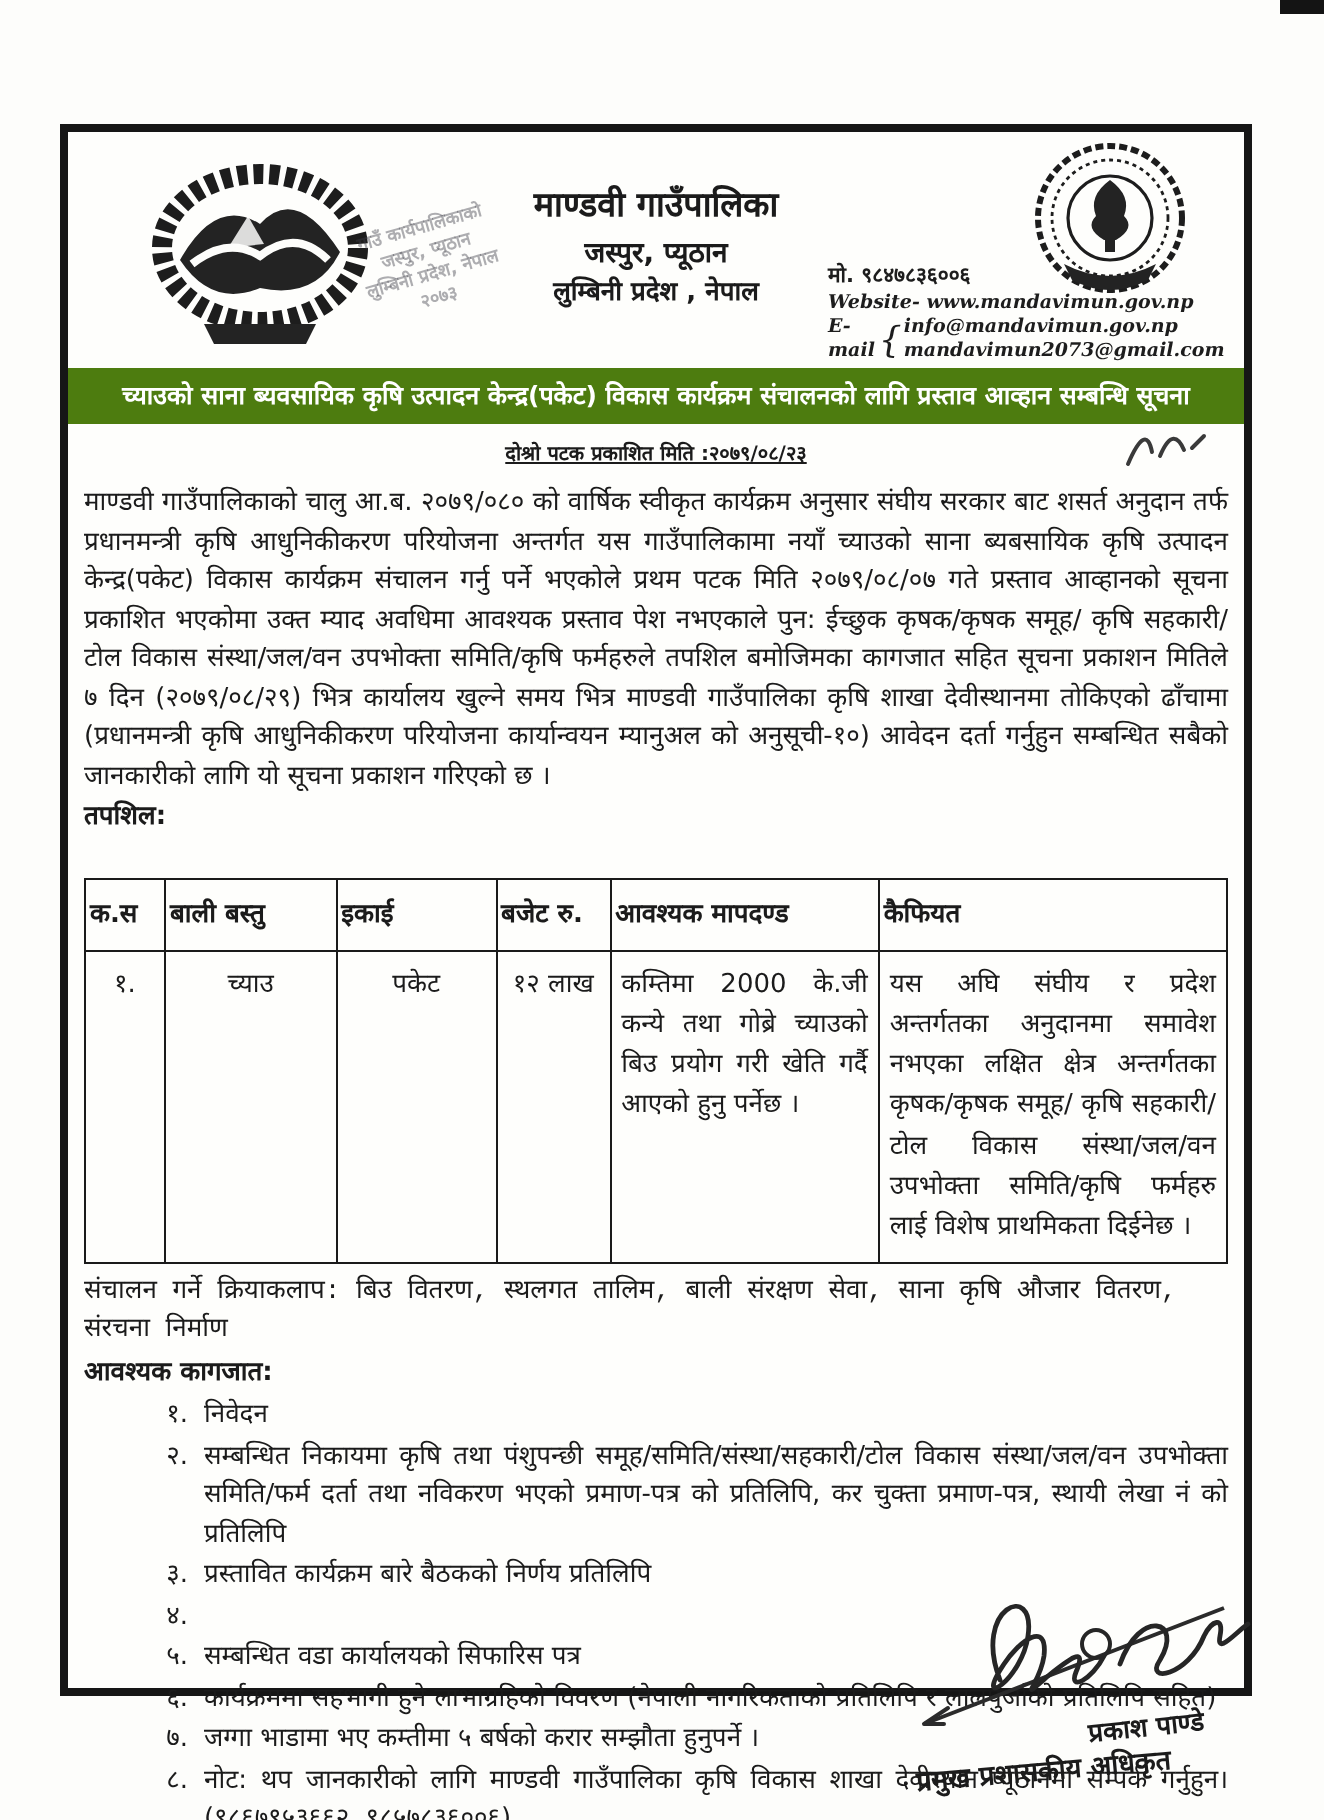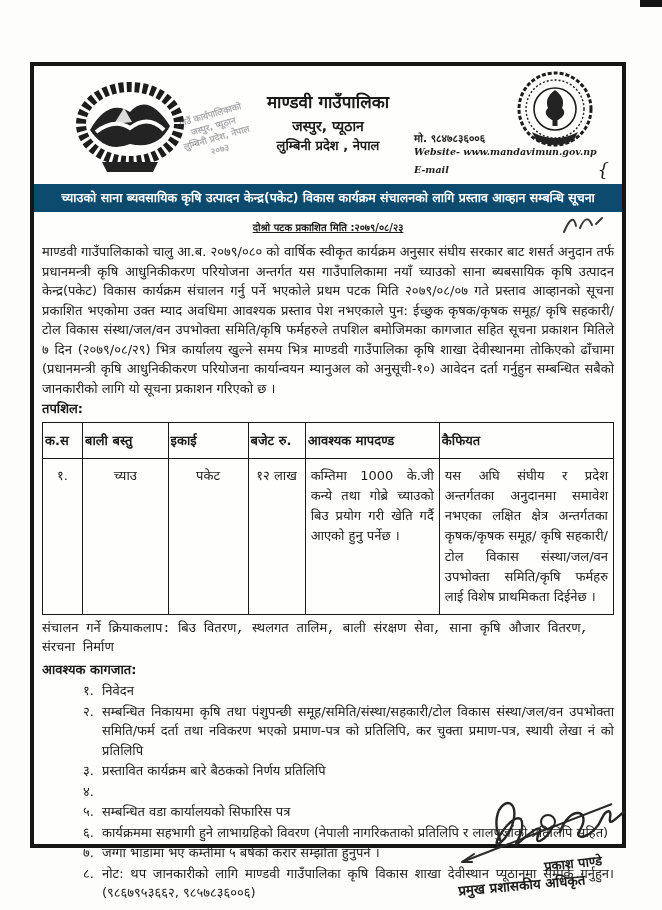--- a/index.html
+++ b/index.html
@@ -33,34 +33,34 @@
   .contact .phone{font-family:"DejaVu Sans",sans-serif;font-size:10.5px;font-style:normal;}
   .email-row{display:flex;align-items:center;justify-content:space-between;}
   .brace{font-size:18px;font-weight:normal;margin:0 1px 0 2px;}
   .stamp{
     position:absolute;left:116px;top:42px;width:130px;
     transform:rotate(-16deg);text-align:center;
     color:rgba(62,62,72,0.42);font-size:9px;font-weight:bold;line-height:1.35;
   }
   
   .banner{
-    background:#0c4a6e;color:#ffffff;text-align:center;
+    background:#4d7c0f;color:#ffffff;text-align:center;
     font-weight:bold;font-size:12.5px;padding:5px 2px 6px;
     white-space:nowrap;overflow:hidden;
   }
   
   .content{padding:8px 8px 0 8px;font-size:13px;line-height:1.5;text-align:justify;}
   .date-title{
     text-align:center;font-weight:bold;font-size:10px;
     text-decoration:underline;margin-bottom:7px;position:relative;
   }
   .date-scribble{position:absolute;right:8px;top:-8px;}
   .body-para{margin:0;}
   .detail-label{font-weight:bold;text-align:left;margin-top:1px;}
-  table.spec{width:100%;border-collapse:collapse;margin:3px 0 4px;}
+  table.spec{width:100%;border-collapse:collapse;margin:20px 0 4px;}
   table.spec th,table.spec td{border:1.7px solid #1a1a1a;}
   table.spec th{font-size:13px;font-weight:bold;padding:8px 2px;}
   table.spec td{vertical-align:top;font-size:13px;padding:7px 5px;}
   td.c{text-align:center;}
   td.j{text-align:justify;line-height:1.55;}
   tr.data-row{height:150px;}
   .activities{margin:1px 0 2px;text-align:left;font-family:Liberation Mono, monospace;}
   .docs-head{font-weight:bold;text-align:left;margin:1px 0 2px;}
   .doc-item{display:flex;margin:1px 0;}
   .doc-item .num{min-width:22px;text-align:right;padding-right:8px;margin-left:30px;}
@@ -116,20 +116,24 @@
           <span>मो.</span>
           <span>९८४७८३६००६</span>
         </div>
         <div>
           <span>Website-</span>
           <span>www.mandavimun.gov.np</span>
         </div>
         <div class="email-row">
           <span>E-mail</span>
           <span class="brace">{</span>
+          <span>
+            <div>info@mandavimun.gov.np</div>
+            <div>mandavimun2073@gmail.com</div>
+          </span>
         </div>
       </div>
     </div>
 
     <div class="banner">च्याउको साना ब्यवसायिक कृषि उत्पादन केन्द्र(पकेट) विकास कार्यक्रम संचालनको लागि प्रस्ताव आव्हान सम्बन्धि सूचना</div>
 
     <div class="content">
 
       <div class="date-title">
         <span>दोश्रो पटक प्रकाशित मिति :२०७९/०८/२३</span>
@@ -160,21 +164,21 @@
             <th>आवश्यक मापदण्ड</th>
             <th>कैफियत</th>
           </tr>
         </thead>
         <tbody>
           <tr class="data-row">
             <td class="c">१.</td>
             <td class="c">च्याउ</td>
             <td class="c">पकेट</td>
             <td class="c">१२ लाख</td>
-            <td class="j">कम्तिमा 1000 के.जी कन्ये तथा गोब्रे च्याउको बिउ प्रयोग गरी खेति गर्दै आएको हुनु पर्नेछ ।</td>
+            <td class="j">कम्तिमा 2000 के.जी कन्ये तथा गोब्रे च्याउको बिउ प्रयोग गरी खेति गर्दै आएको हुनु पर्नेछ ।</td>
             <td class="j">यस अघि संघीय र प्रदेश अन्तर्गतका अनुदानमा समावेश नभएका लक्षित क्षेत्र अन्तर्गतका कृषक/कृषक समूह/ कृषि सहकारी/टोल विकास संस्था/जल/वन उपभोक्ता समिति/कृषि फर्महरु लाई विशेष प्राथमिकता दिईनेछ ।</td>
           </tr>
         </tbody>
       </table>
 
       <div class="activities">संचालन गर्ने क्रियाकलाप: बिउ वितरण, स्थलगत तालिम, बाली संरक्षण सेवा, साना कृषि औजार वितरण, संरचना निर्माण</div>
 
       <div class="docs-head">आवश्यक कागजात:</div>
 
       <div>

